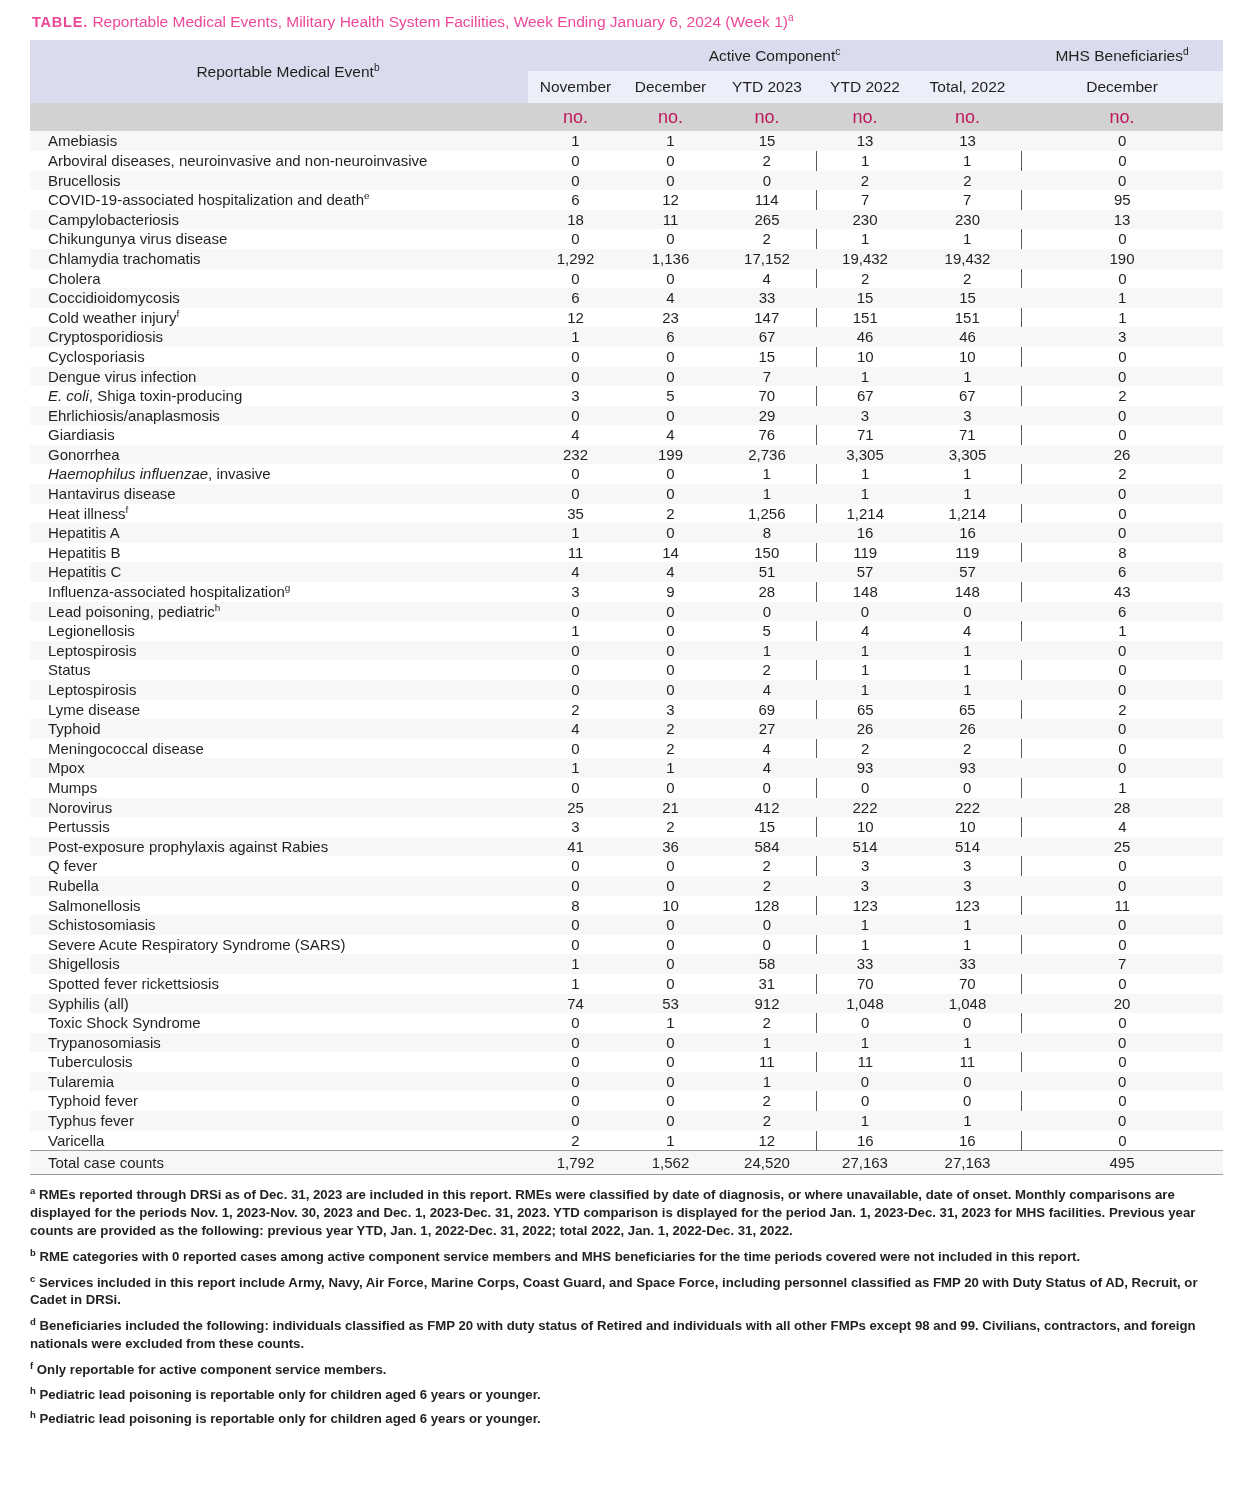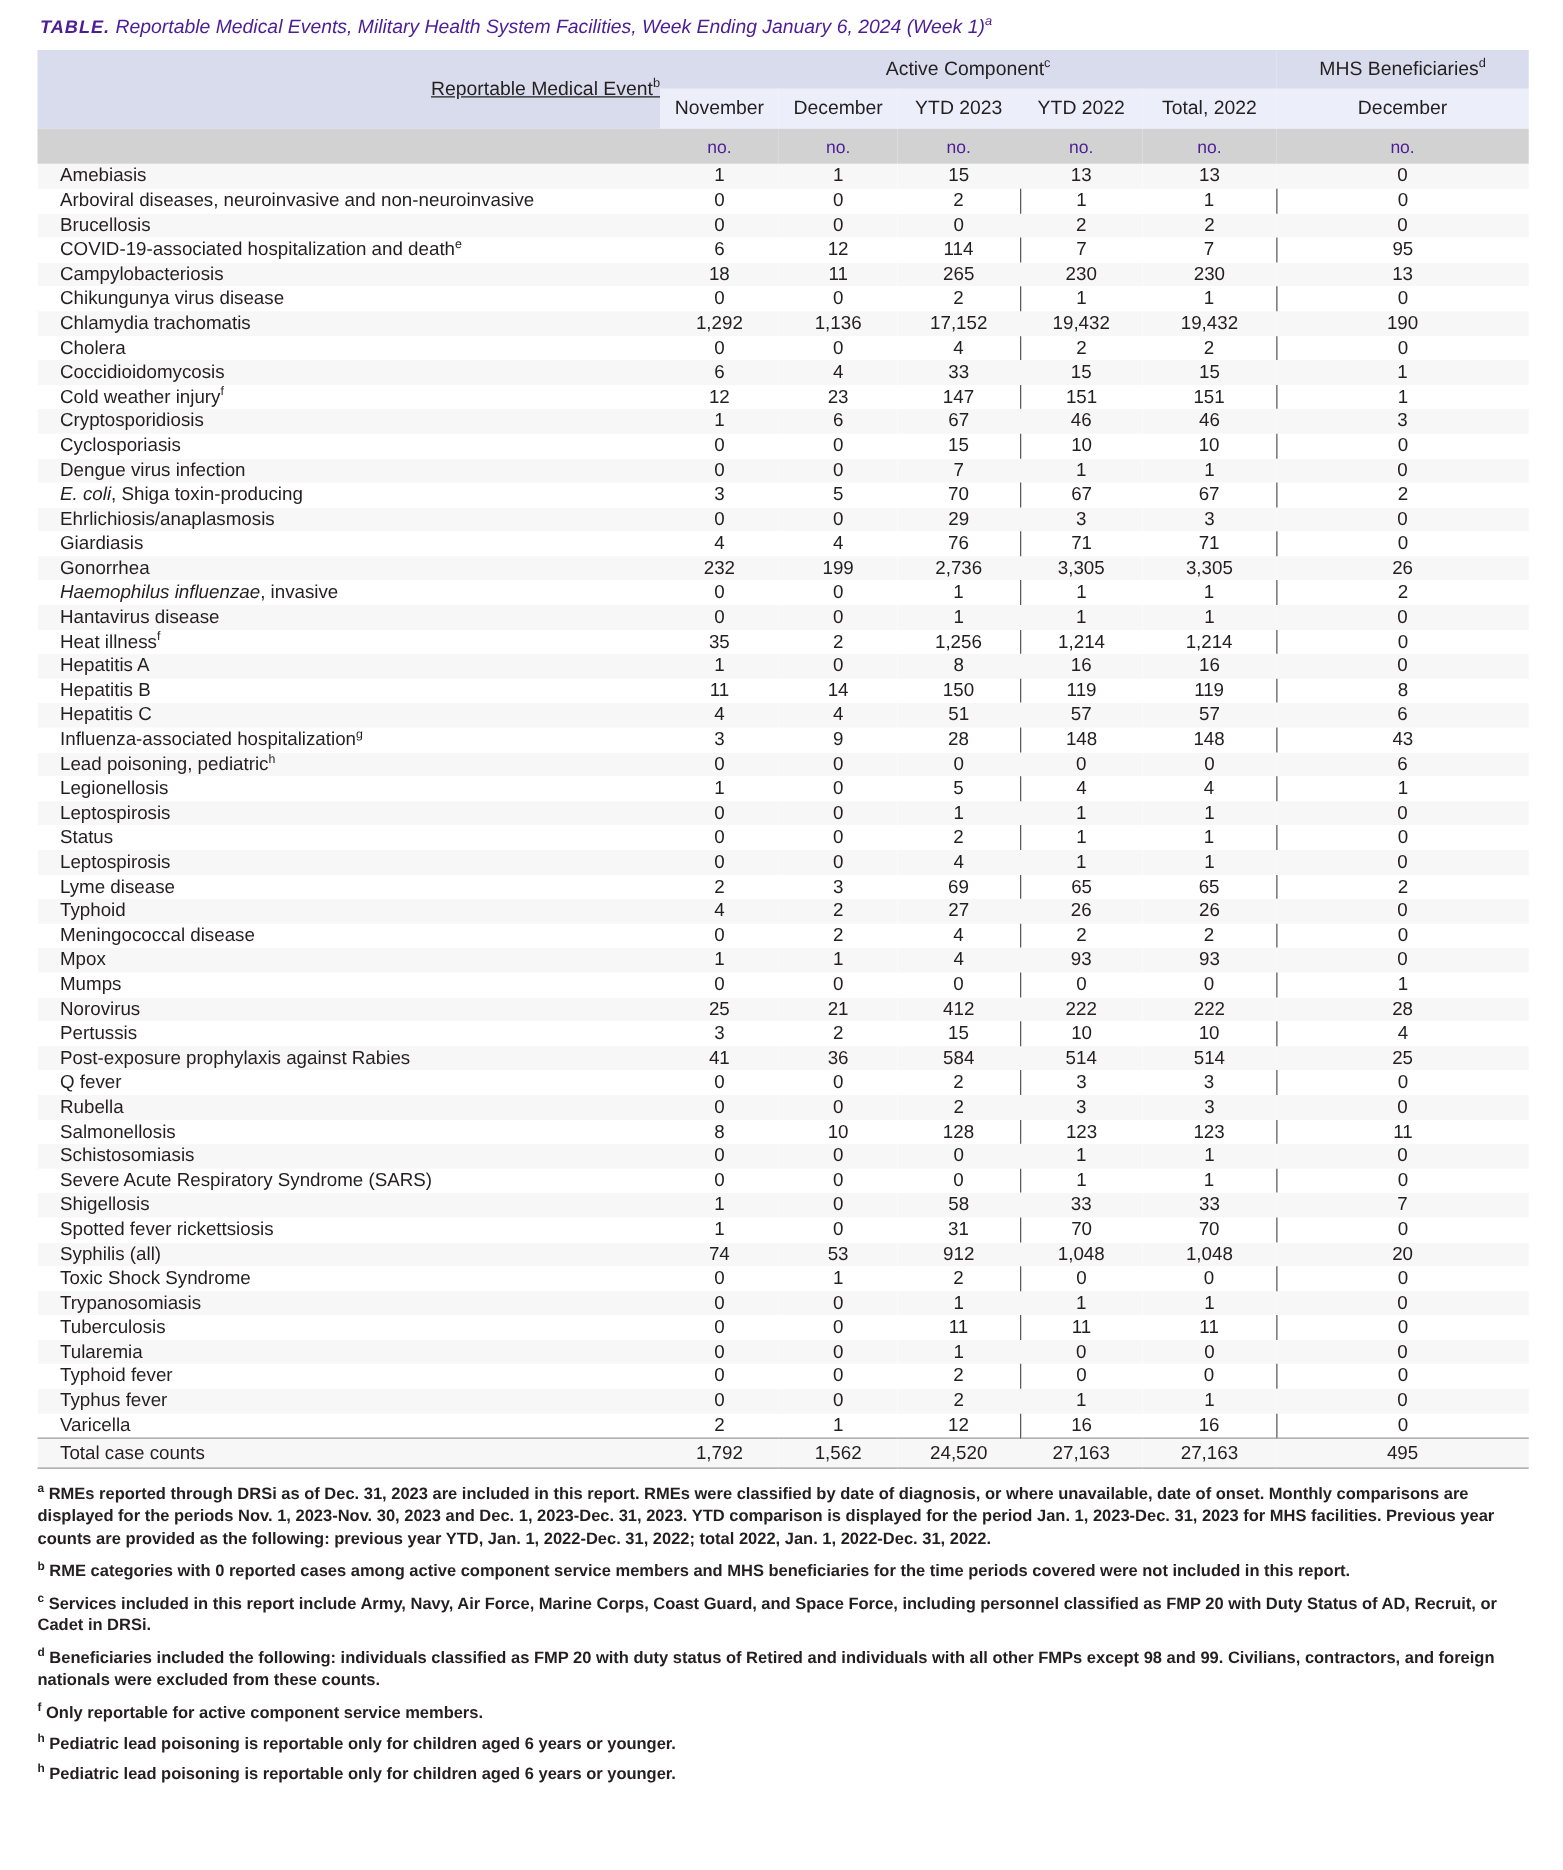--- a/index.html
+++ b/index.html
@@ -11,22 +11,21 @@
     width: 1250px;
     min-height: 1496px;
     font-family: "Liberation Sans", sans-serif;
     color: #231f20;
     padding: 8px 30px 0 30px;
   }
   .title {
     font-size: 15.5px;
     line-height: 1.25;
     margin: 4px 0 9px 2px;
-    color: #4c1d95;
-    font-style: italic;
+    color: #ec4899;
   }
   .title .tablabel {
     font-weight: bold;
     letter-spacing: 0.8px;
     font-size: 14.5px;
   }
   sup { font-size: 0.66em; vertical-align: super; line-height: 0; }
 
   table.rme {
     width: 1190px;
@@ -44,45 +43,44 @@
   thead tr.grouprow th {
     background: #d9dcec;
     font-weight: normal;
     font-size: 15.5px;
     padding: 0;
     height: 31px;
     vertical-align: middle;
     text-align: center;
   }
   thead tr.grouprow th.eventhead {
-    text-align: right;
+    text-align: center;
     vertical-align: middle;
     padding-left: 18px;
     font-size: 15.5px;
-    text-decoration: underline;
   }
   thead tr.subrow th {
     background: #eceefa;
     font-weight: normal;
     font-size: 15.5px;
     height: 32px;
     padding: 0 4px;
     text-align: center;
     vertical-align: middle;
     margin-left: 12px;
   }
   thead tr.unitrow th {
     background: #d2d2d2;
     font-weight: normal;
-    font-size: 14px;
+    font-size: 18px;
     height: 28px;
     padding: 0 4px;
     text-align: center;
     vertical-align: middle;
-    color: #4c1d95;
+    color: #be185d;
   }
   thead tr.unitrow th.blankleft { background: #d2d2d2; }
 
   
   tbody td {
     height: 19.6px;
     padding: 0 4px;
     font-size: 15px;
     vertical-align: middle;
     line-height: 19.6px;

